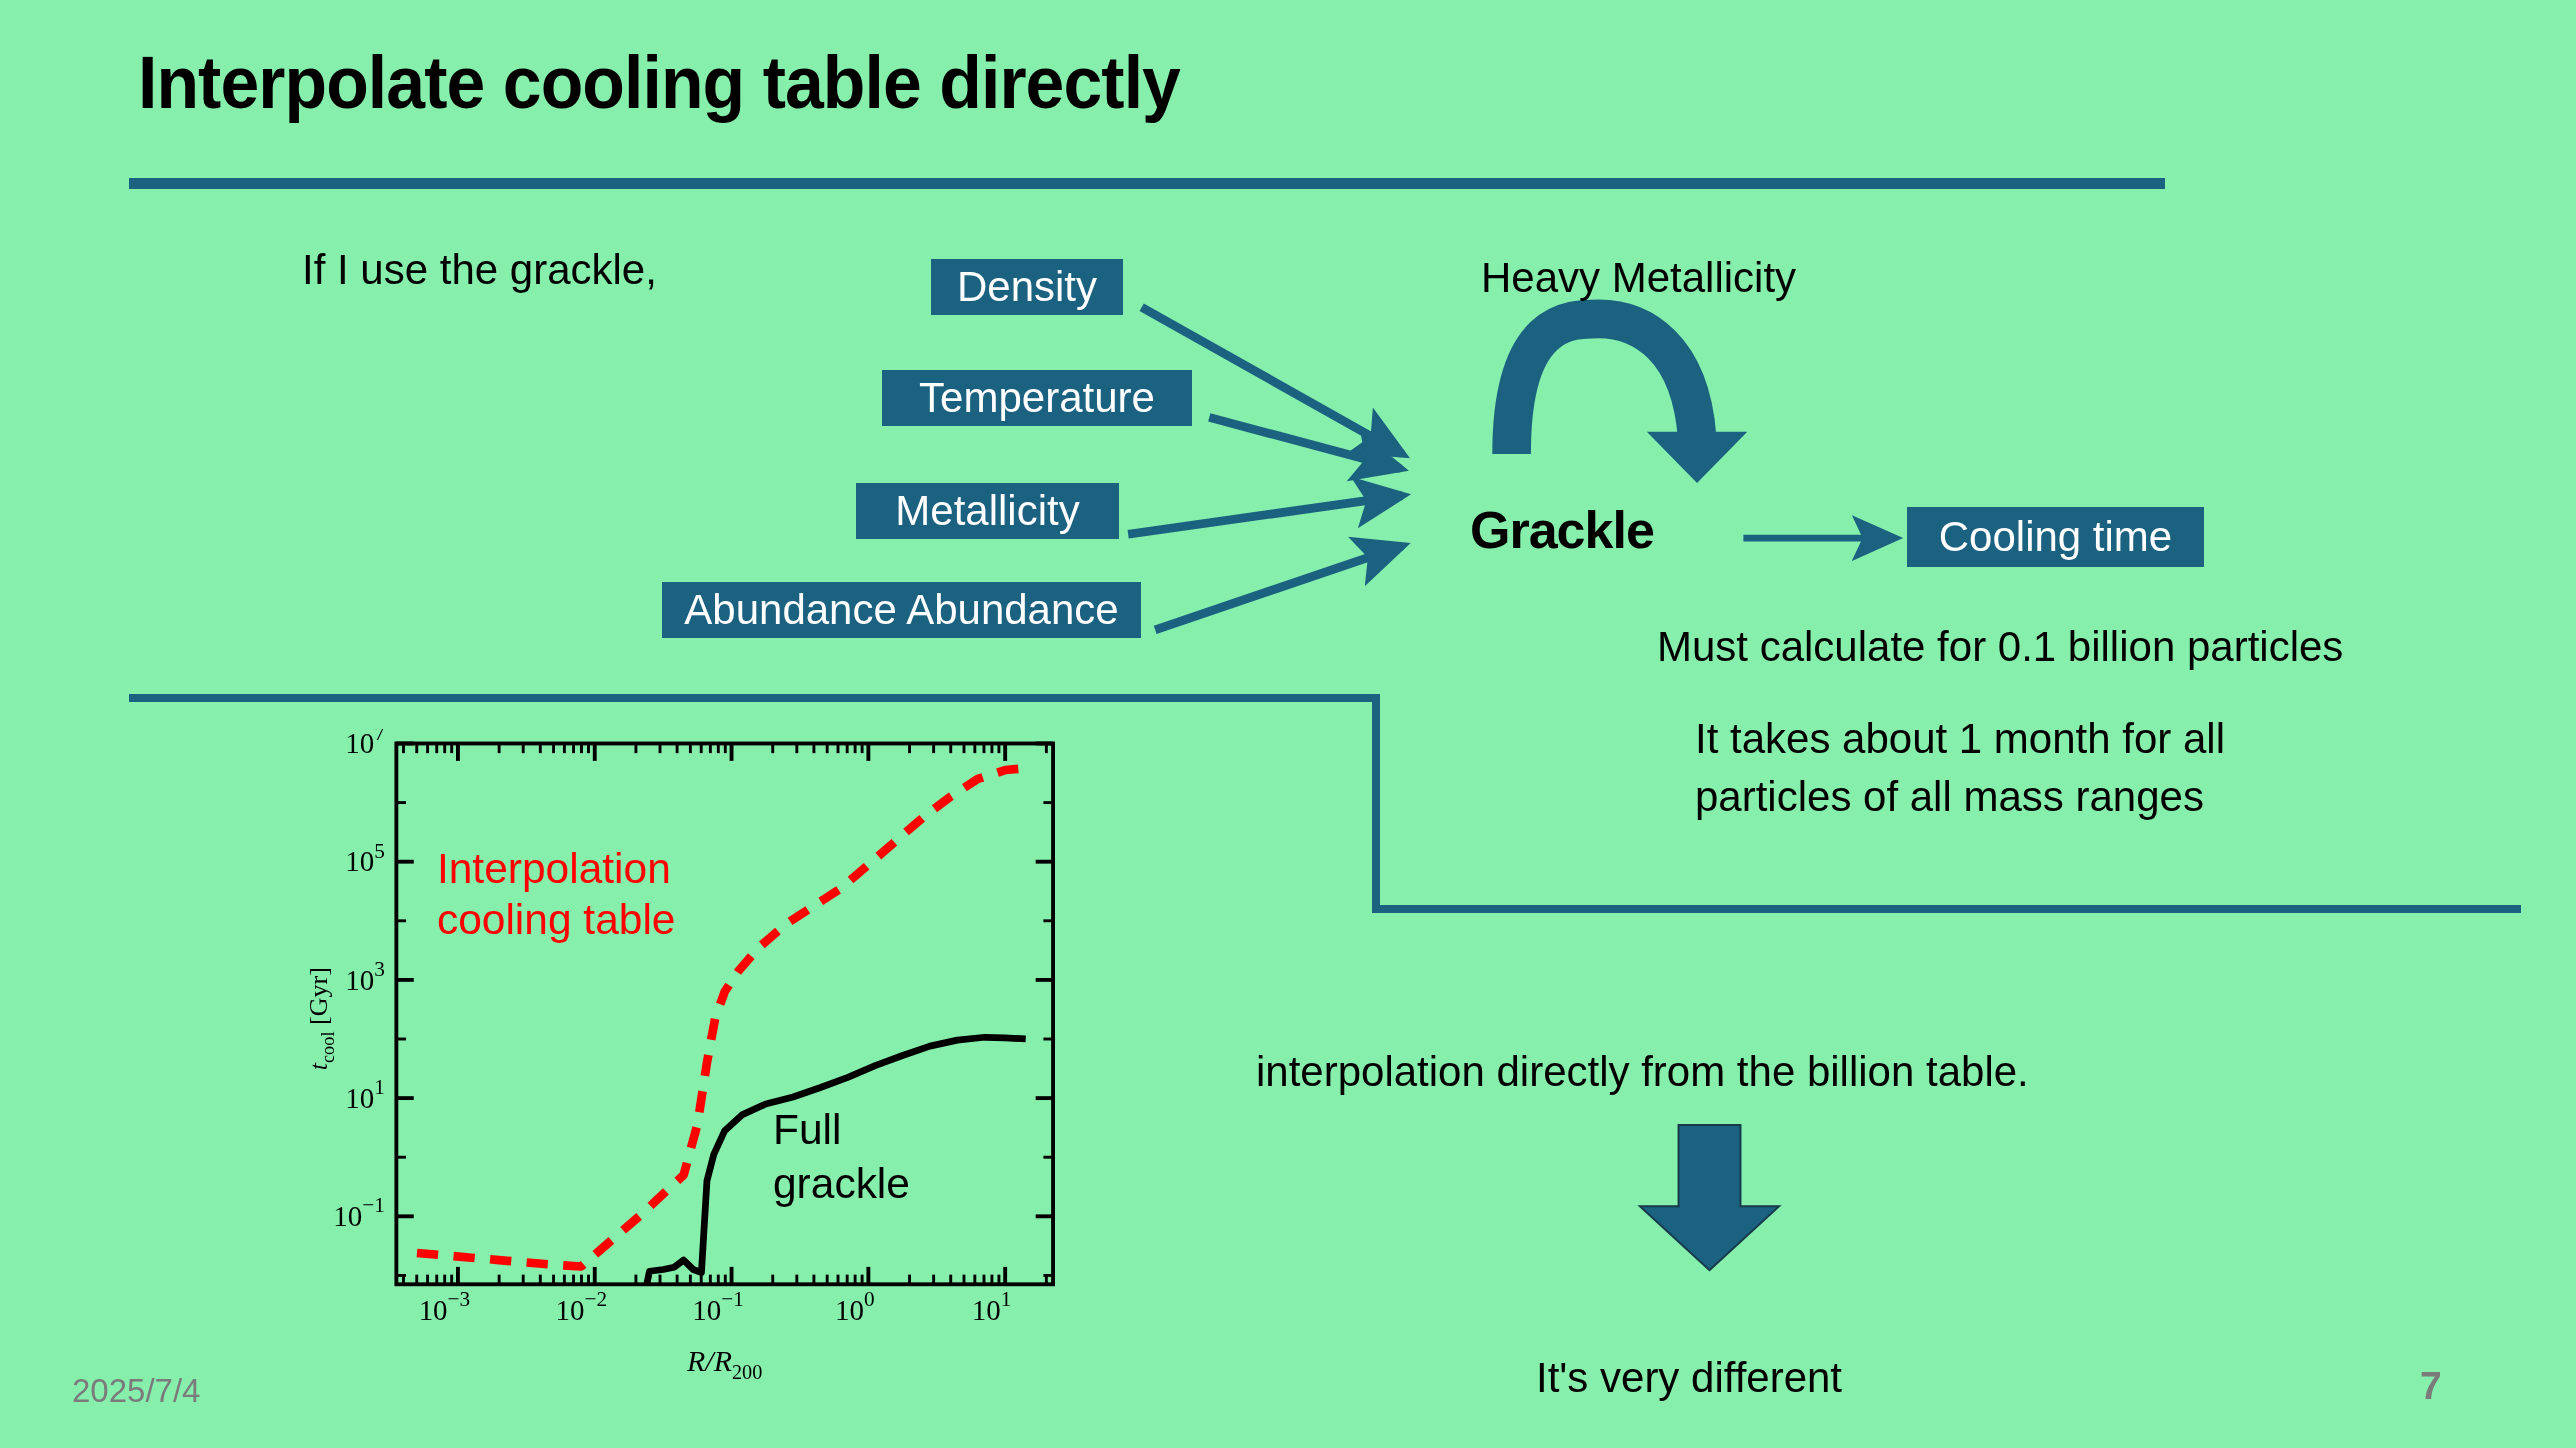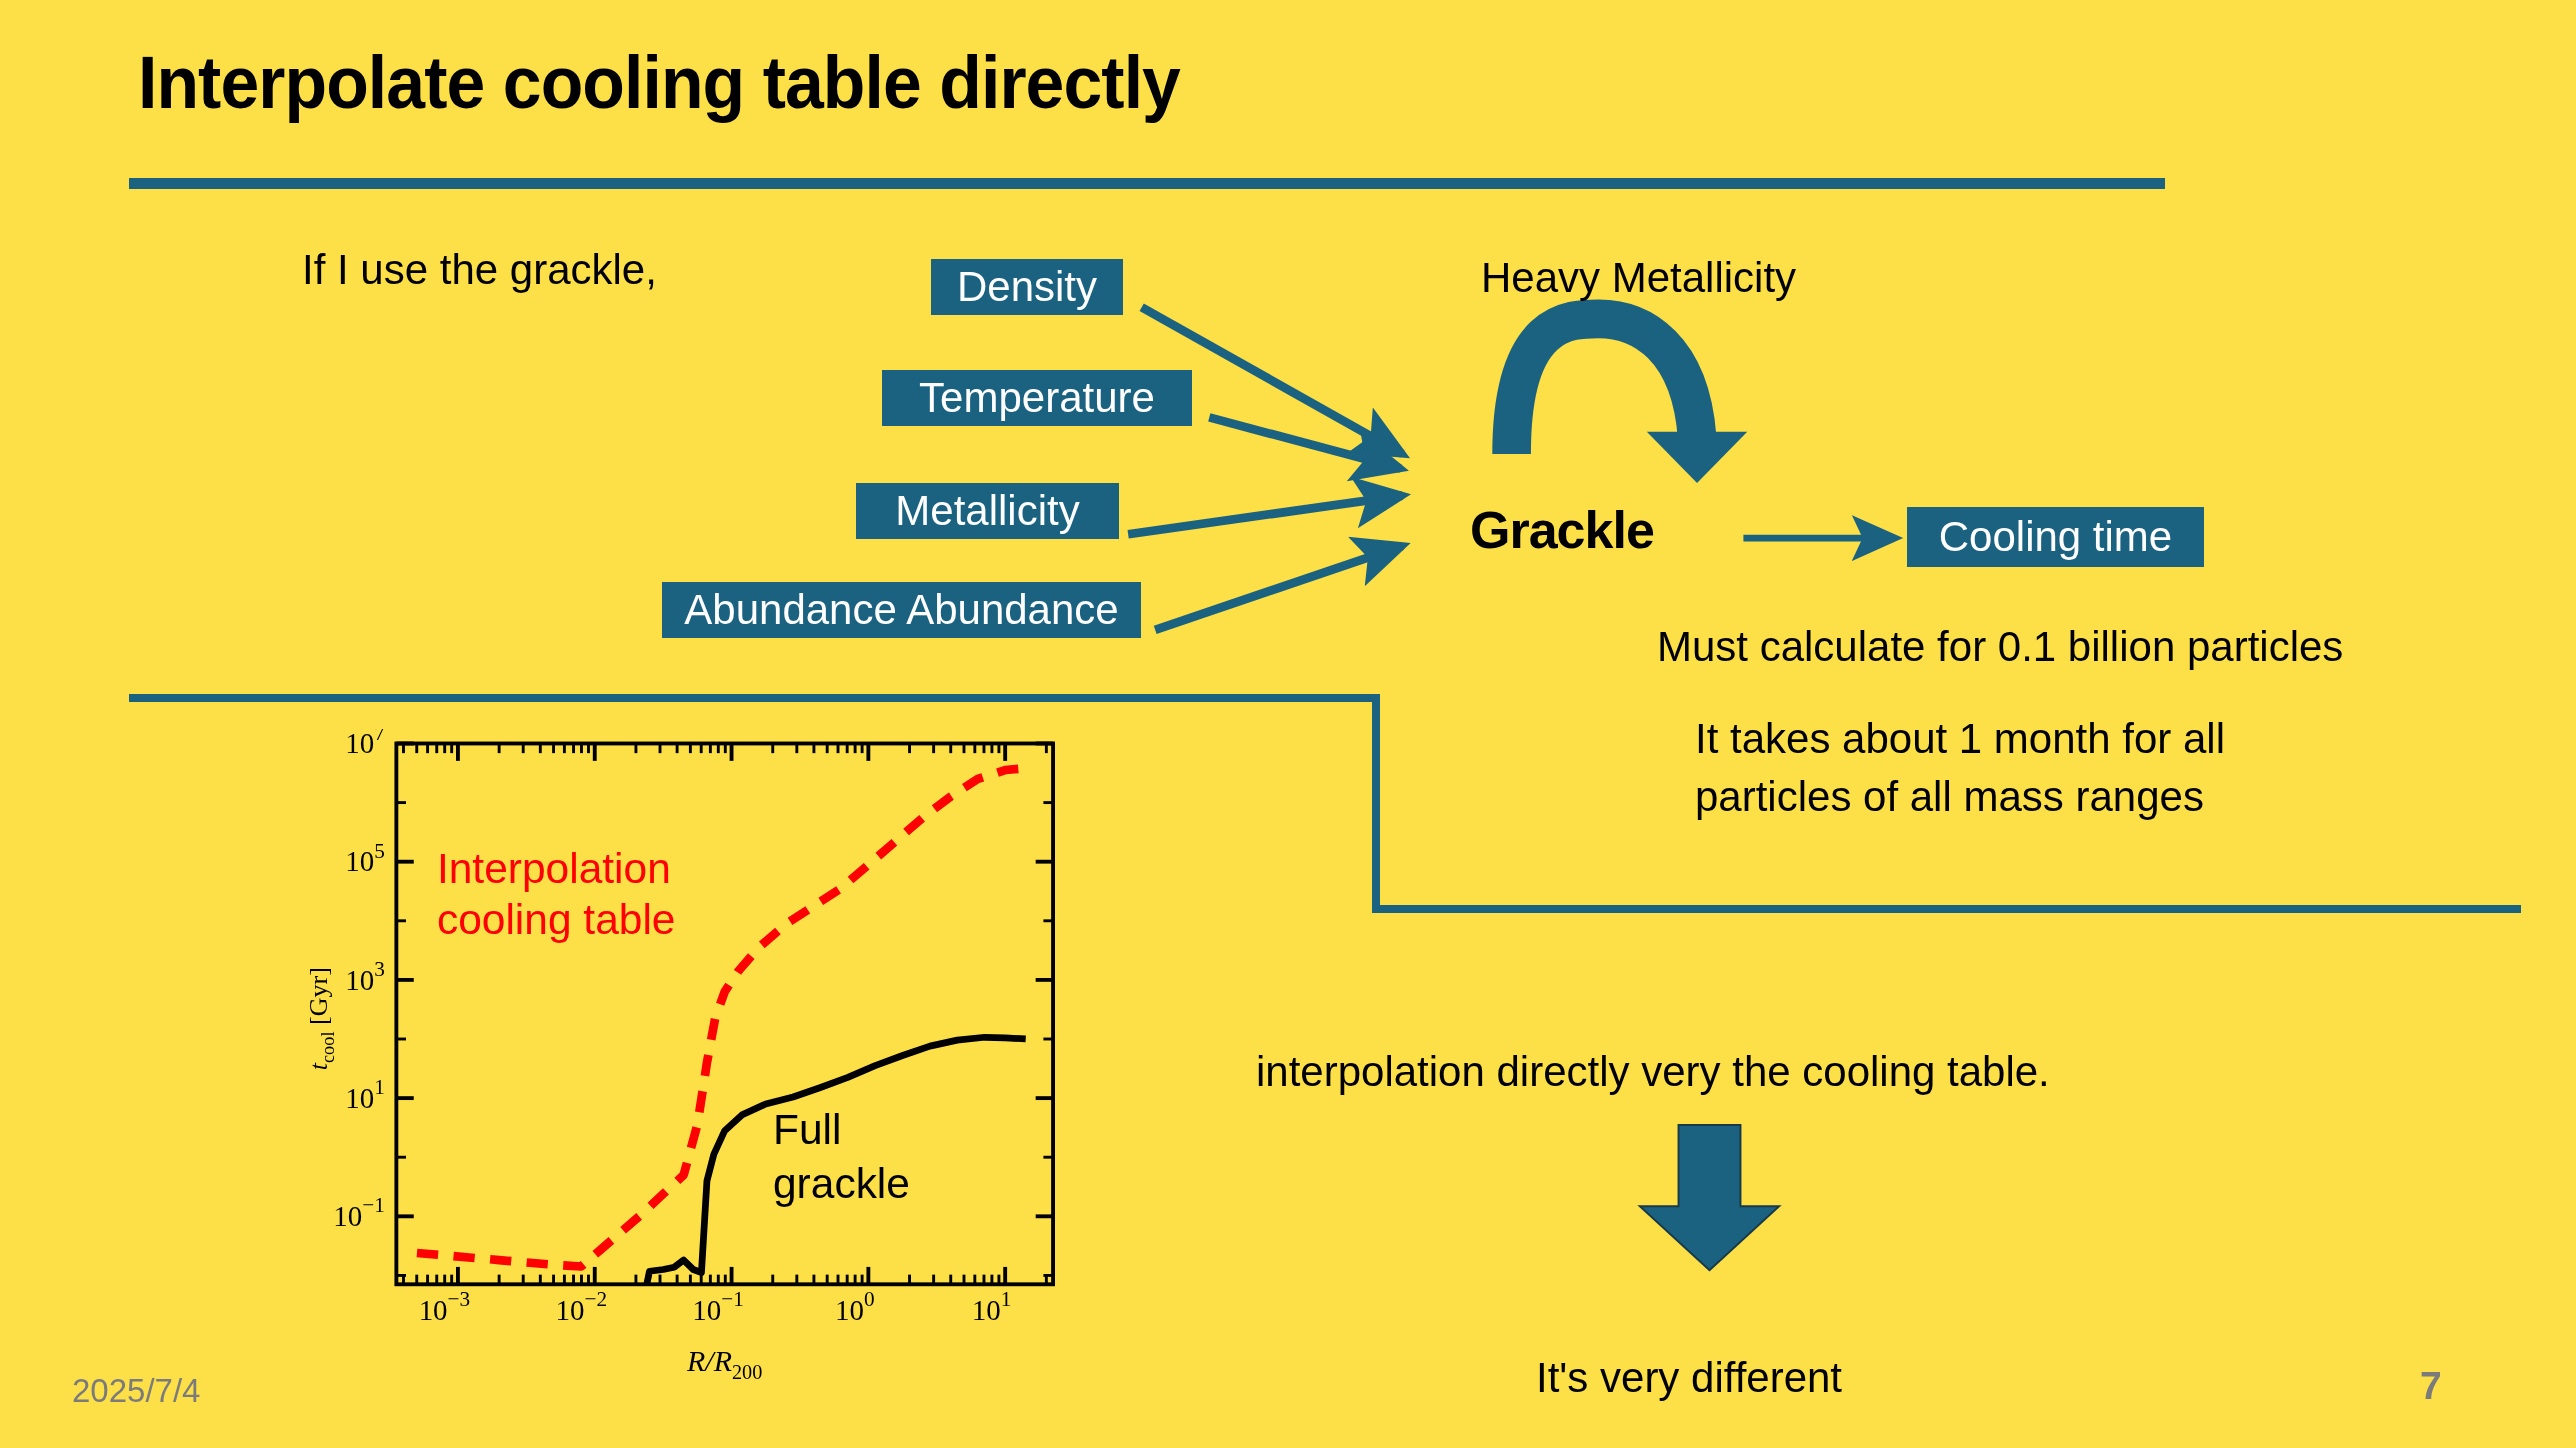--- a/index.html
+++ b/index.html
@@ -1,18 +1,18 @@
 <!DOCTYPE html>
 <html><head>
 <meta charset="utf-8">
 <style>
   html,body{margin:0;padding:0;background:#fff;}
   body{width:2576px;height:1449px;position:relative;overflow:hidden;
        font-family:"Liberation Sans", sans-serif;color:#000;}
-  .slide{position:absolute;inset:0;background:#fde047;padding-left:8px;}
+  .slide{position:absolute;inset:0;background:#86efac;padding-left:8px;}
 
   
   #title{
     position:absolute; left:138px; top:39px;
     font-size:75px; font-weight:bold; letter-spacing:-1px;
     font-family:"Liberation Sans", sans-serif;
     transform:scaleX(0.93); transform-origin:left top;
     white-space:nowrap; color:#000;
   }
   #title-rule{
@@ -101,21 +101,21 @@
   </div>
 
   <div class="txt" style="left:1657px;top:623px;font-size:42px;">Must calculate for 0.1 billion particles</div>
   <div class="txt" style="left:1695px;top:715px;font-size:42px;">It takes about 1 month for all</div>
   <div class="txt" style="left:1695px;top:773px;font-size:42px;">particles of all mass ranges</div>
 
   <div class="conn" style="left:129px;top:694px;width:1250px;height:7.7px;"></div>
   <div class="conn" style="left:1372px;top:694px;width:7.7px;height:218px;"></div>
   <div class="conn" style="left:1372px;top:905px;width:1149px;height:7.7px;"></div>
 
-  <div class="txt" style="left:1256px;top:1048px;font-size:42px;">interpolation directly very the cooling table.</div>
+  <div class="txt" style="left:1256px;top:1048px;font-size:42px;">interpolation directly from the billion table.</div>
 
   <svg style="position:absolute;left:1632px;top:1123px;width:155px;height:150px;" viewBox="0 0 160 155" width="155" height="150">
     <path d="M48,2 L112,2 L112,86 L152,86 L80,152 L8,86 L48,86 Z" fill="#1b6180" stroke="#17394a" stroke-width="2"></path>
   </svg>
 
   <div class="txt" style="left:1536px;top:1354px;font-size:42px;">It's very different</div>
 
   <div id="chart-wrap">
     <svg id="chart-svg" width="966" height="676" viewBox="0 0 1000 700">
 

